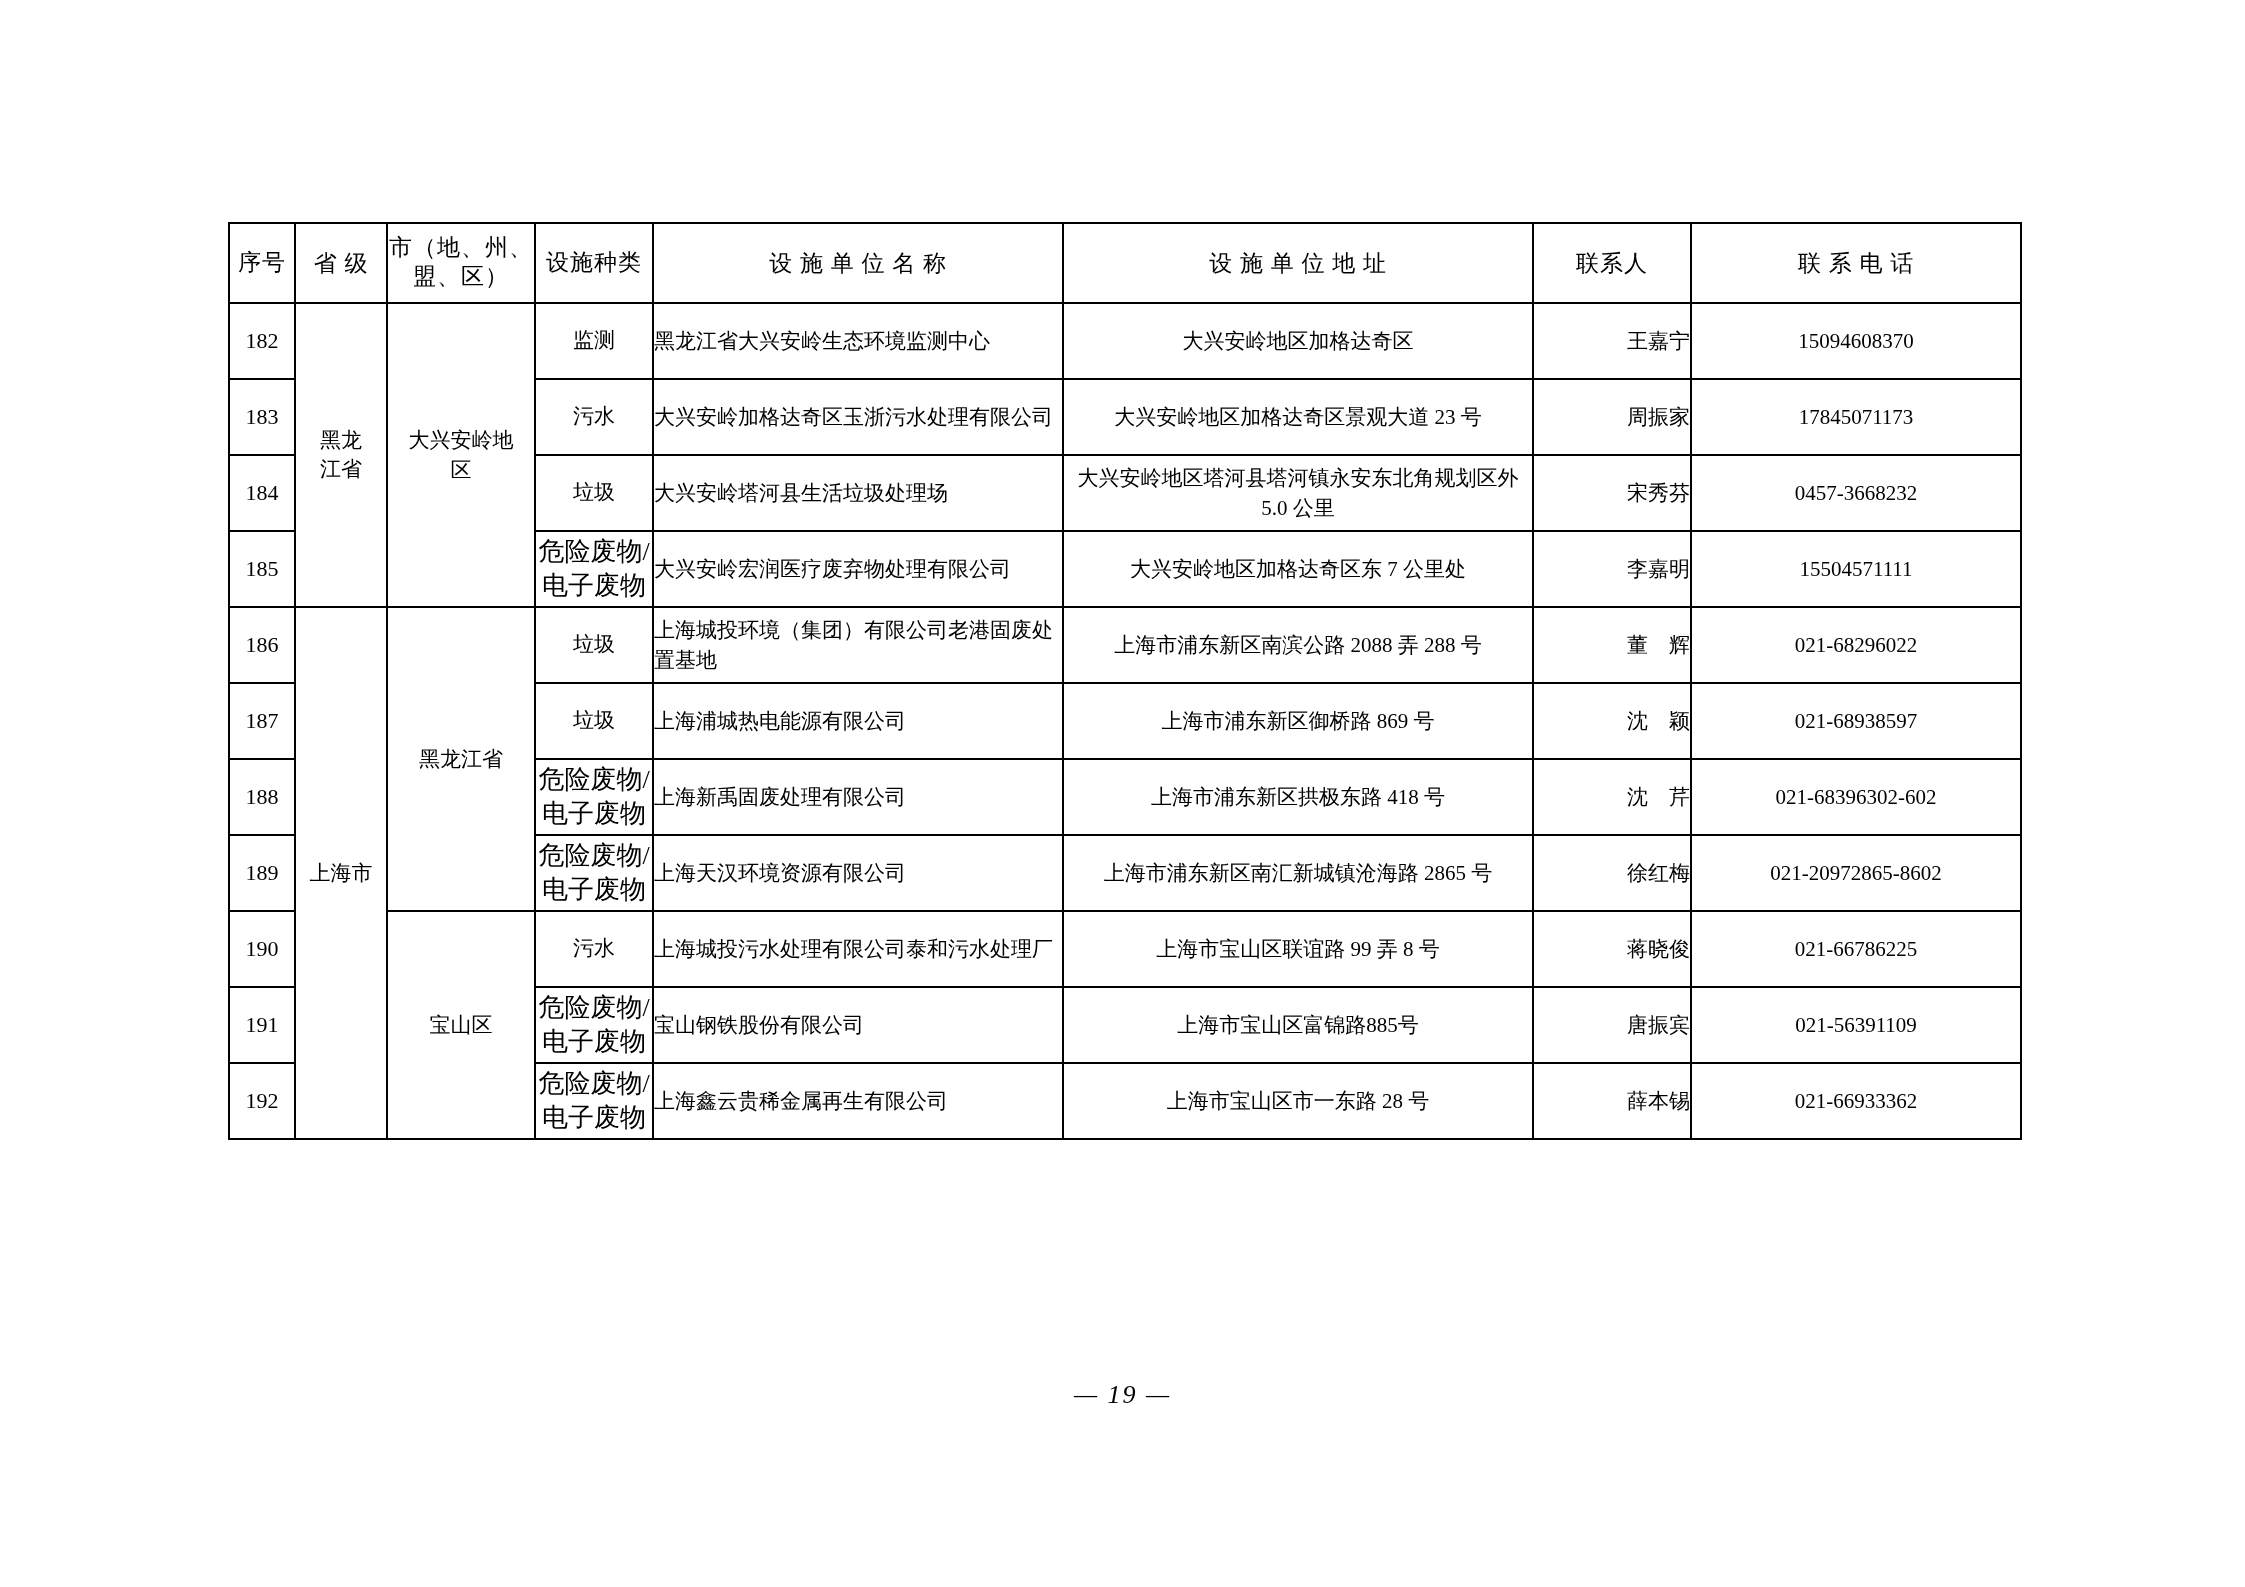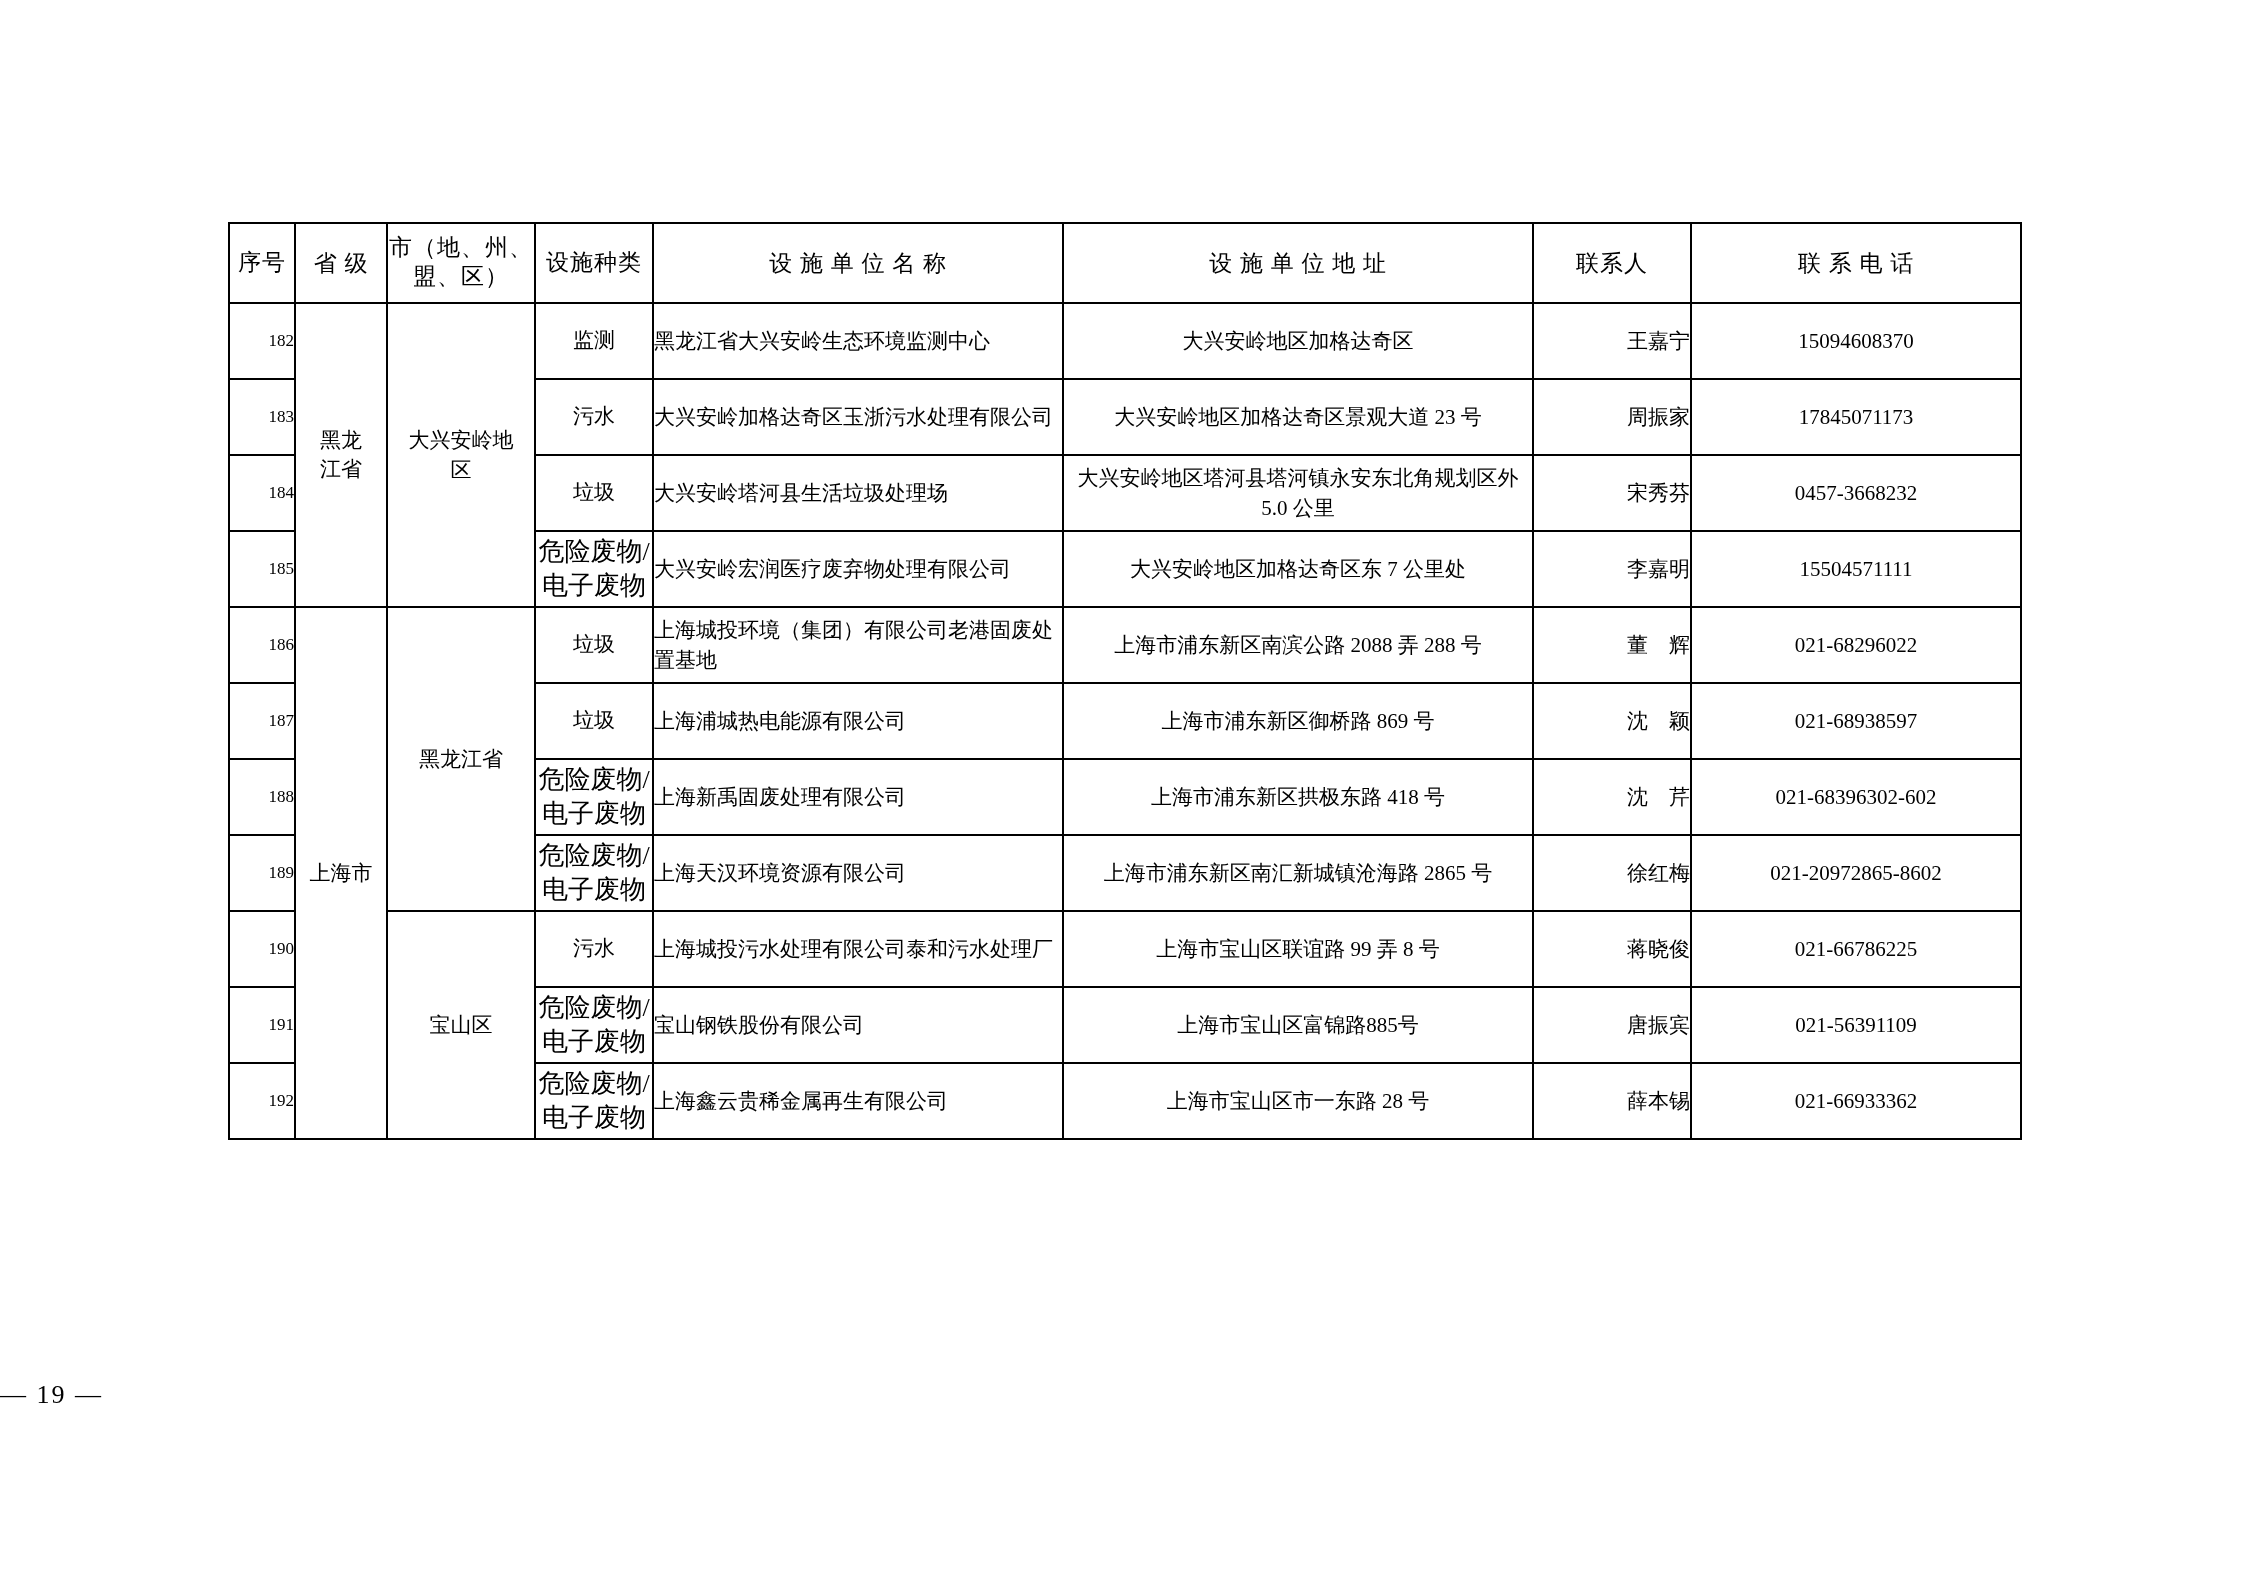--- a/index.html
+++ b/index.html
@@ -46,36 +46,37 @@
     letter-spacing: 1px;
   }
   .hdr .two-line {
     line-height: 1.25;
   }
   .cell-pad {
     padding: 6px 8px;
     line-height: 1.45;
   }
   .c-center { text-align: center; }
-  .num { text-align: right; font-size: 17px; }
+  .num { text-align: center; font-size: 22px; }
   .rowh { height: 76px; }
   .kind { text-align: center; line-height: 1.3; }
   .kind.two { font-size: 26px; }
   .name { text-align: left; padding-left: 6px; line-height: 1.45; }
   .addr { text-align: center; padding-left: 6px; line-height: 1.45; }
   .person { text-align: right; }
   .phone { text-align: center; }
   .footer {
     position: absolute;
     left: 0;
     top: 1380px;
     width: 2245px;
-    text-align: left;
+    text-align: center;
     font-size: 26px;
     letter-spacing: 2px;
+    font-style: italic;
   }
   
   col.c0 { width: 66px; }
   col.c1 { width: 92px; }
   col.c2 { width: 148px; }
   col.c3 { width: 118px; }
   col.c4 { width: 410px; }
   col.c5 { width: 470px; }
   col.c6 { width: 158px; }
   col.c7 { width: 330px; }

